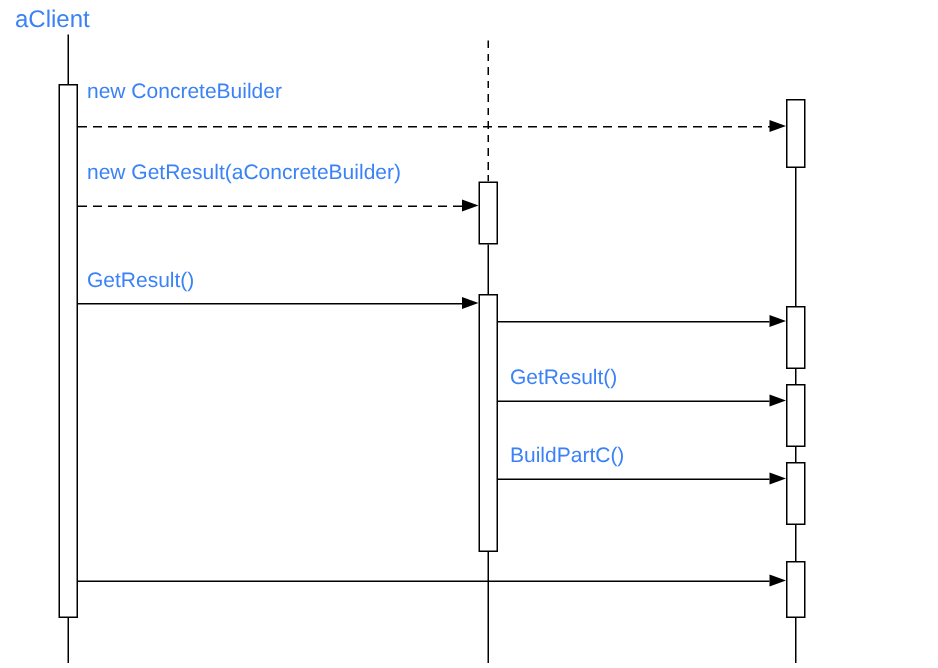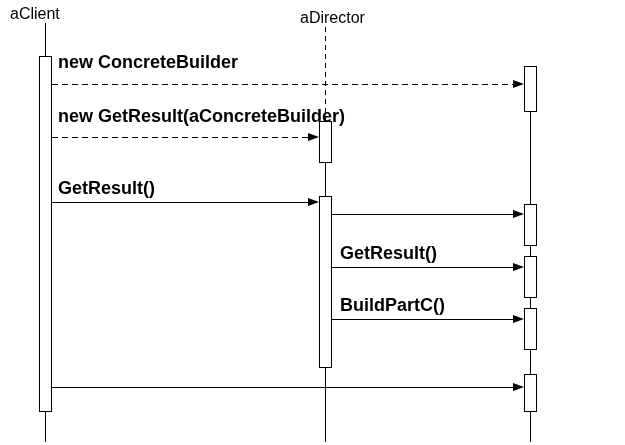--- a/index.html
+++ b/index.html
@@ -6,33 +6,32 @@
     margin: 0;
     padding: 0;
     background: #ffffff;
   }
   .diagram {
     position: relative;
     width: 625px;
     height: 445px;
     background: #ffffff;
     font-family: "Liberation Sans", sans-serif;
-    color: #000000;
+    color: #3b82f6;
     overflow: hidden;
   }
   .participant {
     position: absolute;
     font-size: 16px;
     white-space: nowrap;
   }
   .msg-label {
     position: absolute;
-    font-size: 18px;
+    font-size: 14px;
     white-space: nowrap;
-    font-weight: bold;
   }
   .vline {
     position: absolute;
     width: 1px;
     background: #000000;
   }
   .vline.dashed {
     background: repeating-linear-gradient(to bottom, #000 0 5px, transparent 5px 9px);
   }
   .hline {
@@ -57,21 +56,20 @@
     border-bottom: 4px solid transparent;
     border-left: 11px solid #000000;
   }
 </style>
 </head>
 <body>
 
 <div class="diagram">
 
   <div class="participant" style="left:10px; top:5px">aClient</div>
-  <div class="participant" style="left:300px; top:9px">aDirector</div>
 
   <div class="vline" style="left:45px; top:23px; height:33px"></div>
   <div class="activation" style="left:39px; top:56px; width:13px; height:356px"></div>
   <div class="vline" style="left:45px; top:412px; height:30px"></div>
 
   <div class="vline dashed" style="left:325px; top:27px; height:94px"></div>
   <div class="activation" style="left:319px; top:121px; width:13px; height:42px"></div>
   <div class="vline" style="left:325px; top:163px; height:33px"></div>
   <div class="activation" style="left:319px; top:196px; width:13px; height:172px"></div>
   <div class="vline" style="left:325px; top:368px; height:74px"></div>

